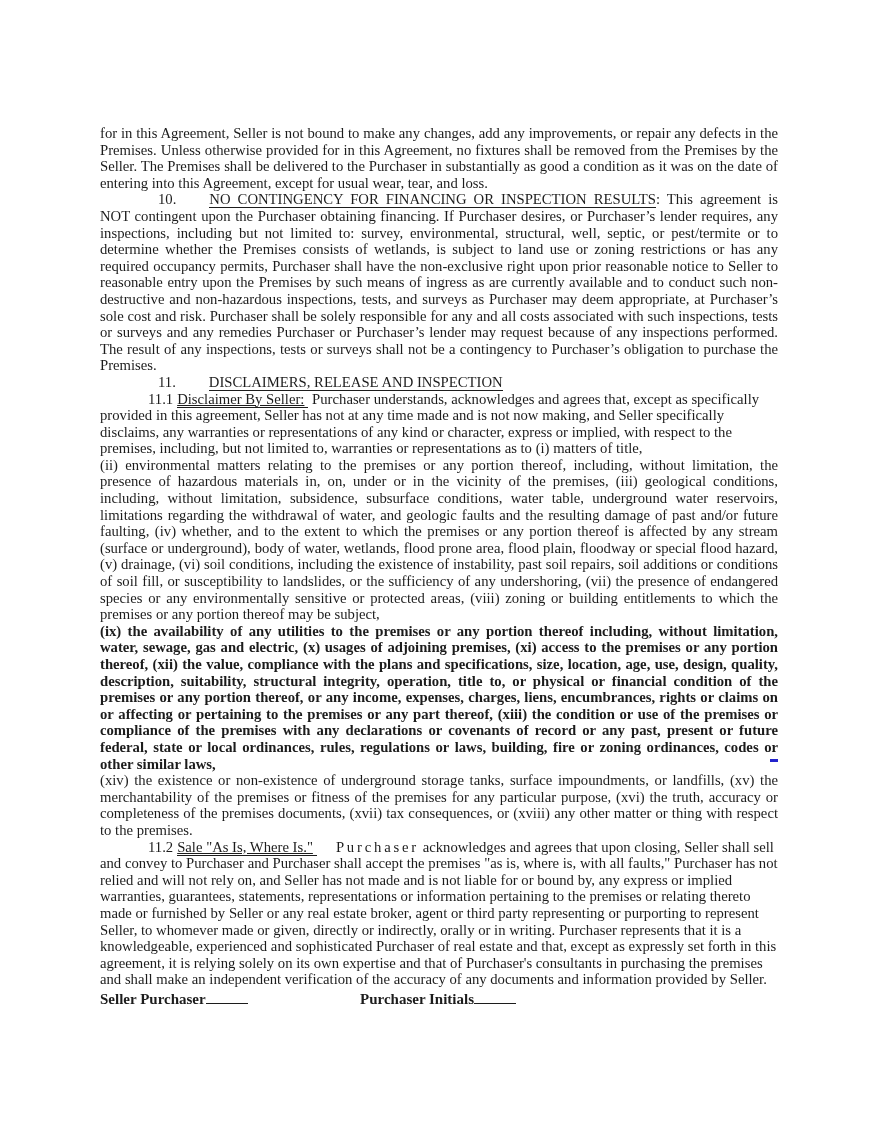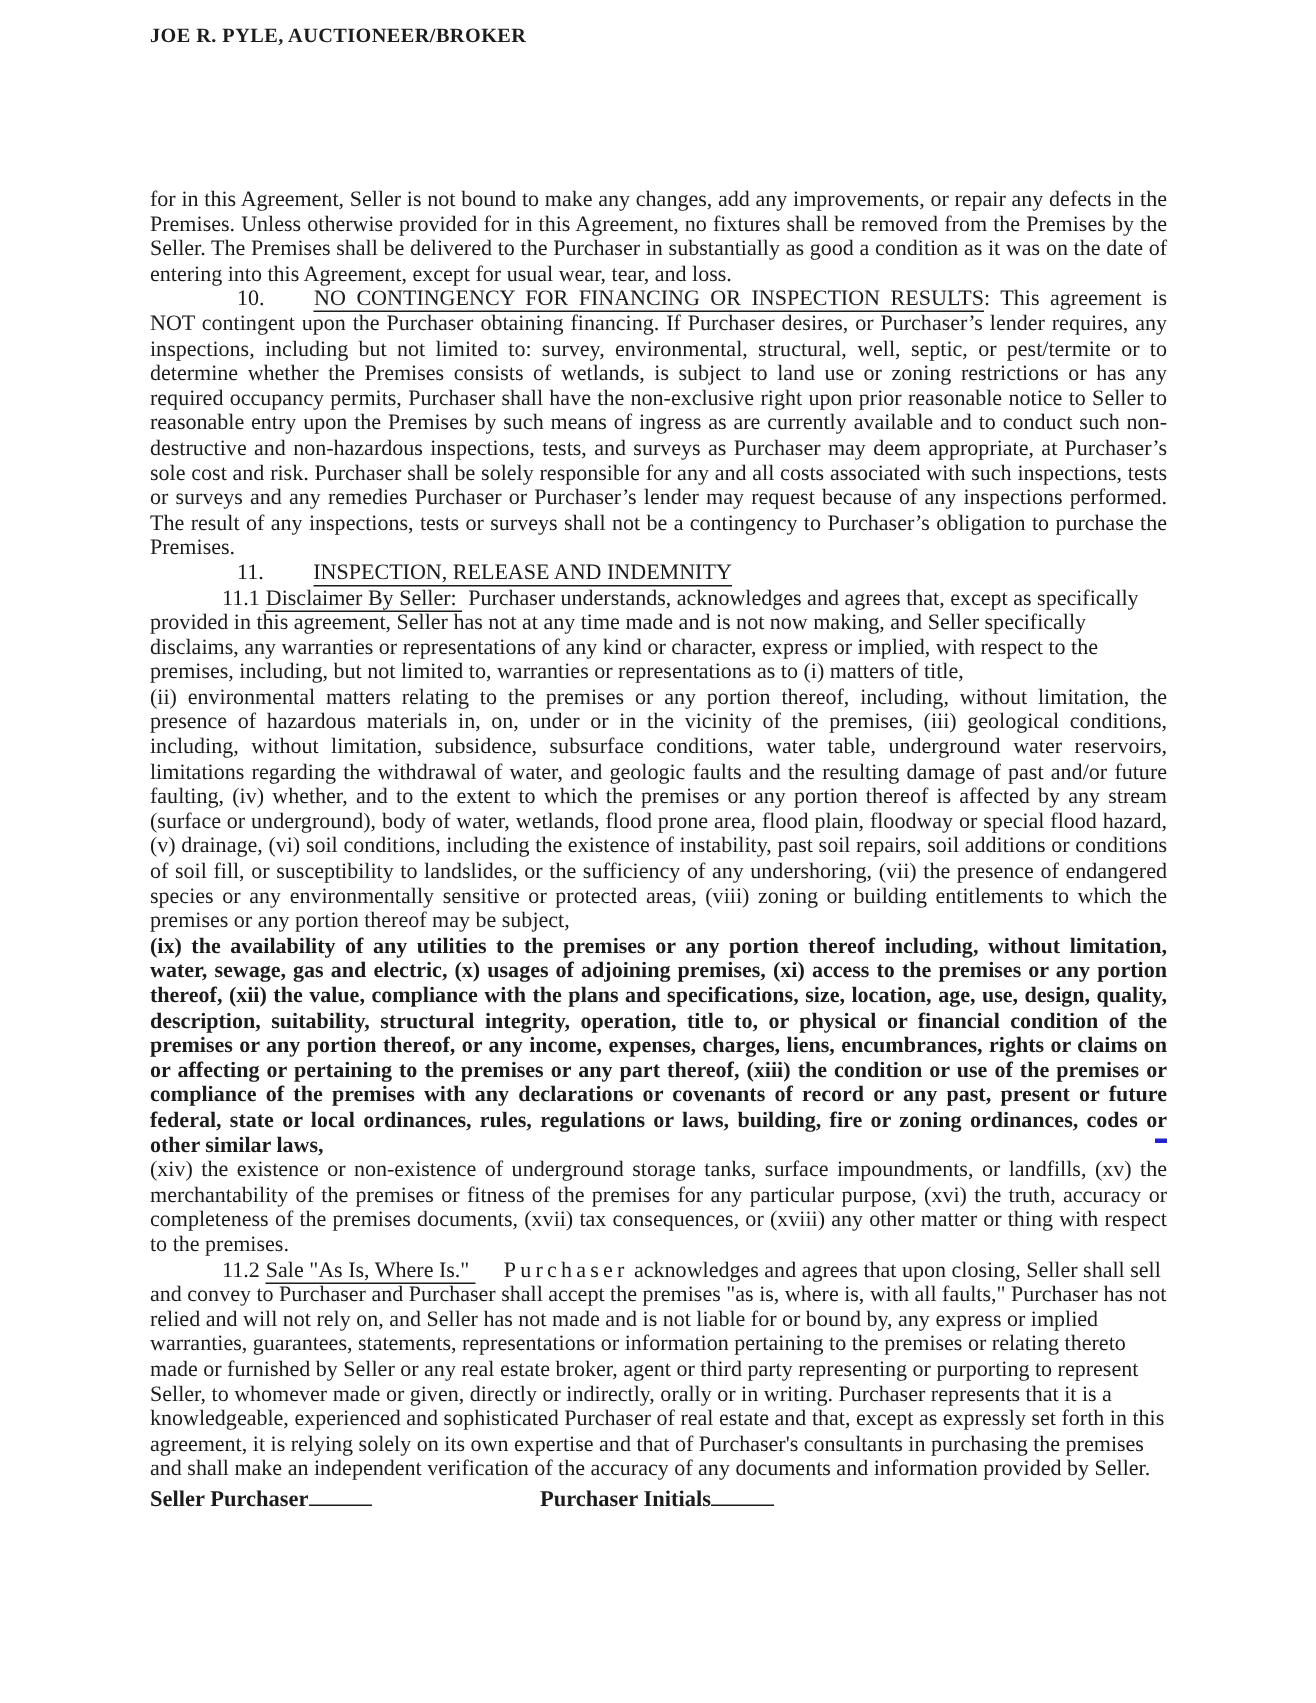--- a/index.html
+++ b/index.html
@@ -33,21 +33,21 @@
   .left { text-align: left; }
   .ti58 { text-indent: 58px; }
   .ti48 { text-indent: 48px; }
   .p-s10  { margin-top: 4px; }
   .p-s11h { margin-top: 34px; }
   .p-s111 { margin-top: 17px; }
   .p-ix   { margin-top: 4px; font-weight: bold; }
   .p-s112 { margin-top: 19px; }
   .tab { display: inline-block; width: 33px; }
   .u { border-bottom: 1.2px solid #1c1c1c; padding-bottom: 0px; margin-top: 16px; }
-  .u-pad { padding-right: 4px; }
+  .u-pad { padding-right: 4px; text-decoration: underline; }
   .spread { letter-spacing: 2.8px; margin-left: 19px; }
   .lbl-gap { margin-left: 4px; }
   .initials-row {
     margin-top: 2px;
     display: flex;
     font-weight: bold;
     font-size: 15px;
   }
   .initials-item:first-child { width: 260px; }
   .blank-line {
@@ -62,29 +62,28 @@
     top: 759px;
     width: 8px;
     height: 2.5px;
   }
 </style>
 </head>
 <body>
 
 <div class="page">
 
-  <div class="doc-header">JOE R. PYLE, AUCTIONEER/BROKER</div>
 
   <div class="content">
 
     <p class="just"><span>for in this Agreement, Seller is not bound to make any changes, add any improvements, or repair any defects in the Premises. Unless otherwise provided for in this Agreement, no fixtures shall be removed from the Premises by the Seller.  The Premises shall be delivered to the Purchaser in substantially as good a condition as it was on the date of entering into this Agreement, except for usual wear, tear, and loss.</span></p>
 
     <p class="just ti58 p-s10"><span>10.</span><span class="tab"></span><span class="u">NO CONTINGENCY FOR FINANCING OR INSPECTION RESULTS</span><span>: This agreement is NOT contingent upon the Purchaser obtaining financing. If Purchaser desires, or Purchaser’s lender requires, any inspections, including but not limited to: survey, environmental, structural, well, septic, or pest/termite or to determine whether the Premises consists of wetlands, is subject to land use or zoning restrictions or has any required occupancy permits, Purchaser shall have the non-exclusive right upon prior reasonable notice to Seller to reasonable entry upon the Premises by such means of ingress as are currently available and to conduct such non-destructive and non-hazardous inspections, tests, and surveys as Purchaser may deem appropriate, at Purchaser’s sole cost and risk. Purchaser shall be solely responsible for any and all costs associated with such inspections, tests or surveys and any remedies Purchaser or Purchaser’s lender may request because of any inspections performed. The result of any inspections, tests or surveys shall not be a contingency to Purchaser’s obligation to purchase the Premises.</span></p>
 
-    <p class="left ti58 p-s11h"><span>11.</span><span class="tab"></span><span class="u">INSPECTION, RELEASE AND INDEMNITY</span></p>
+    <p class="left ti58 p-s11h"><span>11.</span><span class="tab"></span><span class="u">DISCLAIMERS, RELEASE AND INSPECTION</span></p>
 
     <p class="left ti48 p-s111"><span>11.1</span><span class="u u-pad lbl-gap">Disclaimer By Seller:</span><span> Purchaser understands, acknowledges and agrees that, except as specifically provided in this agreement, Seller has not at any time made and is not now making, and Seller specifically disclaims, any warranties or representations of any kind or character, express or implied, with respect to the premises, including, but not limited to, warranties or representations as to (i) matters of title,</span></p>
 
     <p class="just"><span>(ii) environmental matters relating to the premises or any portion thereof, including, without limitation, the presence of hazardous materials in, on, under or in the vicinity of the premises, (iii) geological conditions, including, without limitation, subsidence, subsurface conditions, water table, underground water reservoirs, limitations regarding the withdrawal of water, and geologic faults and the resulting damage of past and/or future faulting, (iv) whether, and to the extent to which the premises or any portion thereof is affected by any stream (surface or underground), body of water, wetlands, flood prone area, flood plain, floodway or special flood hazard, (v) drainage, (vi) soil conditions, including the existence of instability, past soil repairs, soil additions or conditions of soil fill, or susceptibility to landslides, or the sufficiency of any undershoring, (vii) the presence of endangered species or any environmentally sensitive or protected areas, (viii) zoning or building entitlements to which the premises or any portion thereof may be subject,</span></p>
 
     <p class="just p-ix"><span>(ix) the availability of any utilities to the premises or any portion thereof including, without limitation, water, sewage, gas and electric, (x) usages of adjoining premises,  (xi) access to the premises or any portion thereof, (xii) the value, compliance with the plans and specifications, size, location, age, use, design, quality, description, suitability, structural integrity, operation, title to, or physical or financial condition of the premises or any portion thereof, or any income, expenses, charges, liens, encumbrances, rights or claims on or affecting or pertaining to the premises or any part thereof, (xiii) the condition or use of the premises or compliance of the premises with any declarations or covenants of record or any past, present or future federal, state or local ordinances, rules, regulations or laws, building, fire or zoning ordinances, codes or other similar laws,</span></p>
 
     <p class="just"><span>(xiv) the existence or non-existence of underground storage tanks, surface impoundments, or landfills, (xv) the merchantability of the premises or fitness of the premises for any particular purpose, (xvi) the truth, accuracy or completeness of the premises documents, (xvii) tax consequences, or (xviii) any other matter or thing with respect to the premises.</span></p>
 
     <p class="left ti48 p-s112"><span>11.2</span><span class="u u-pad lbl-gap">Sale "As Is, Where Is."</span><span class="spread">Purchaser</span><span> acknowledges and agrees that upon closing, Seller shall sell and convey to Purchaser and Purchaser shall accept the premises "as is, where is, with all faults," Purchaser has not relied and will not rely on, and Seller has not made and is not liable for or bound by, any express or implied warranties, guarantees, statements, representations or information pertaining to the premises or relating thereto made or furnished by Seller or any real estate broker, agent or third party representing or purporting to represent Seller, to whomever made or given, directly or indirectly, orally or in writing. Purchaser represents that it is a knowledgeable, experienced and sophisticated Purchaser of real estate and that, except as expressly set forth in this agreement, it is relying solely on its own expertise and that of Purchaser's consultants in purchasing the premises and shall make an independent verification of the accuracy of any documents and information provided by Seller.</span></p>

